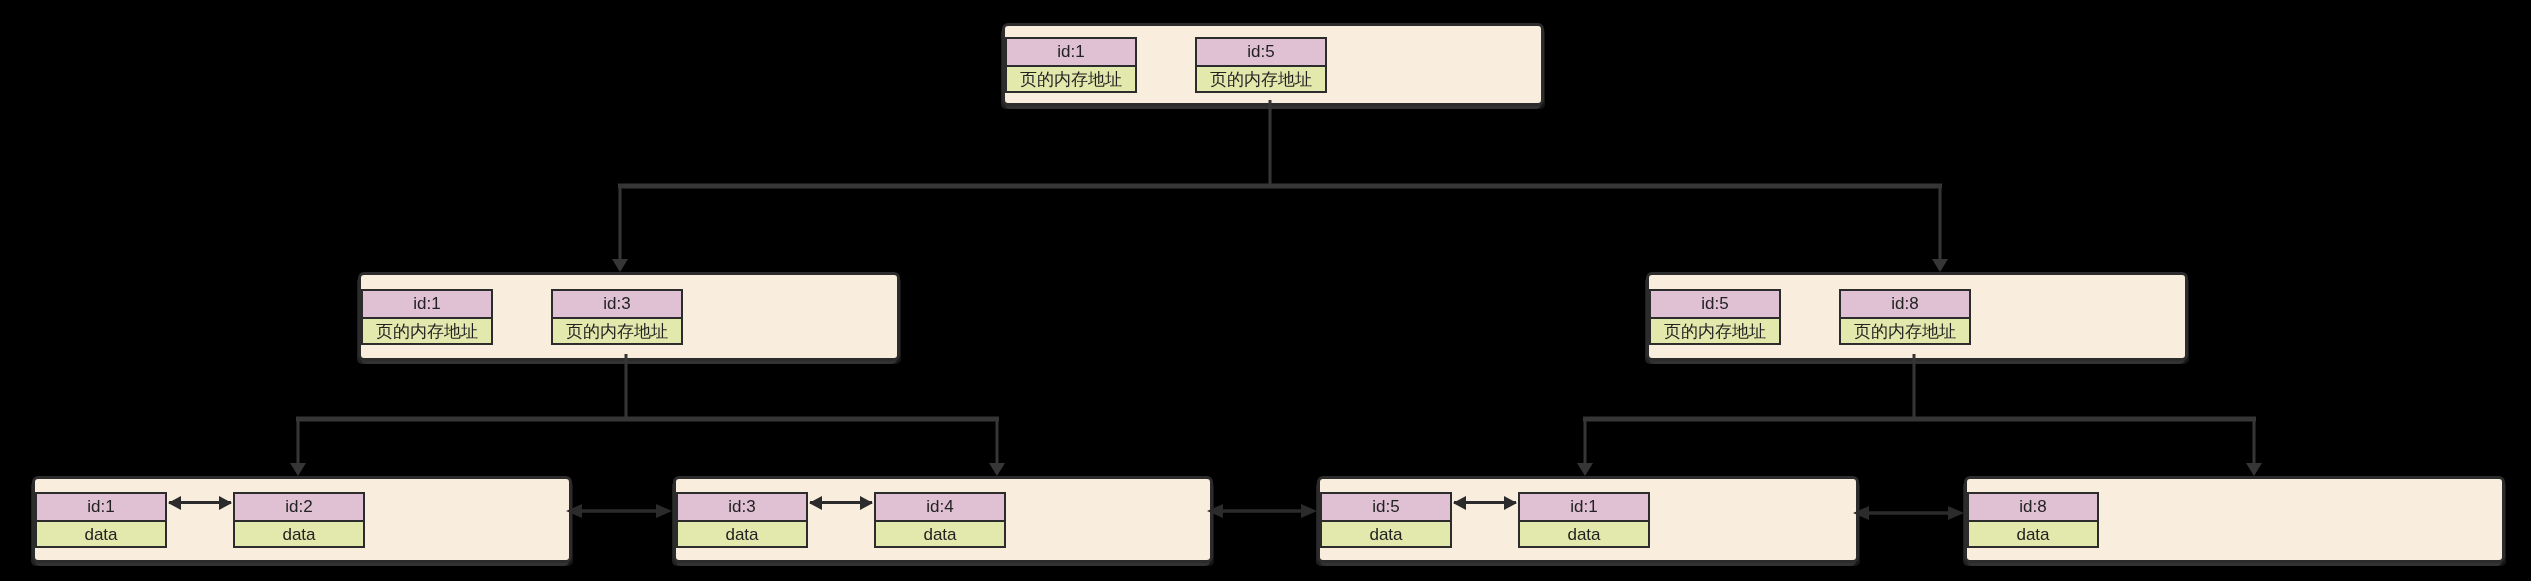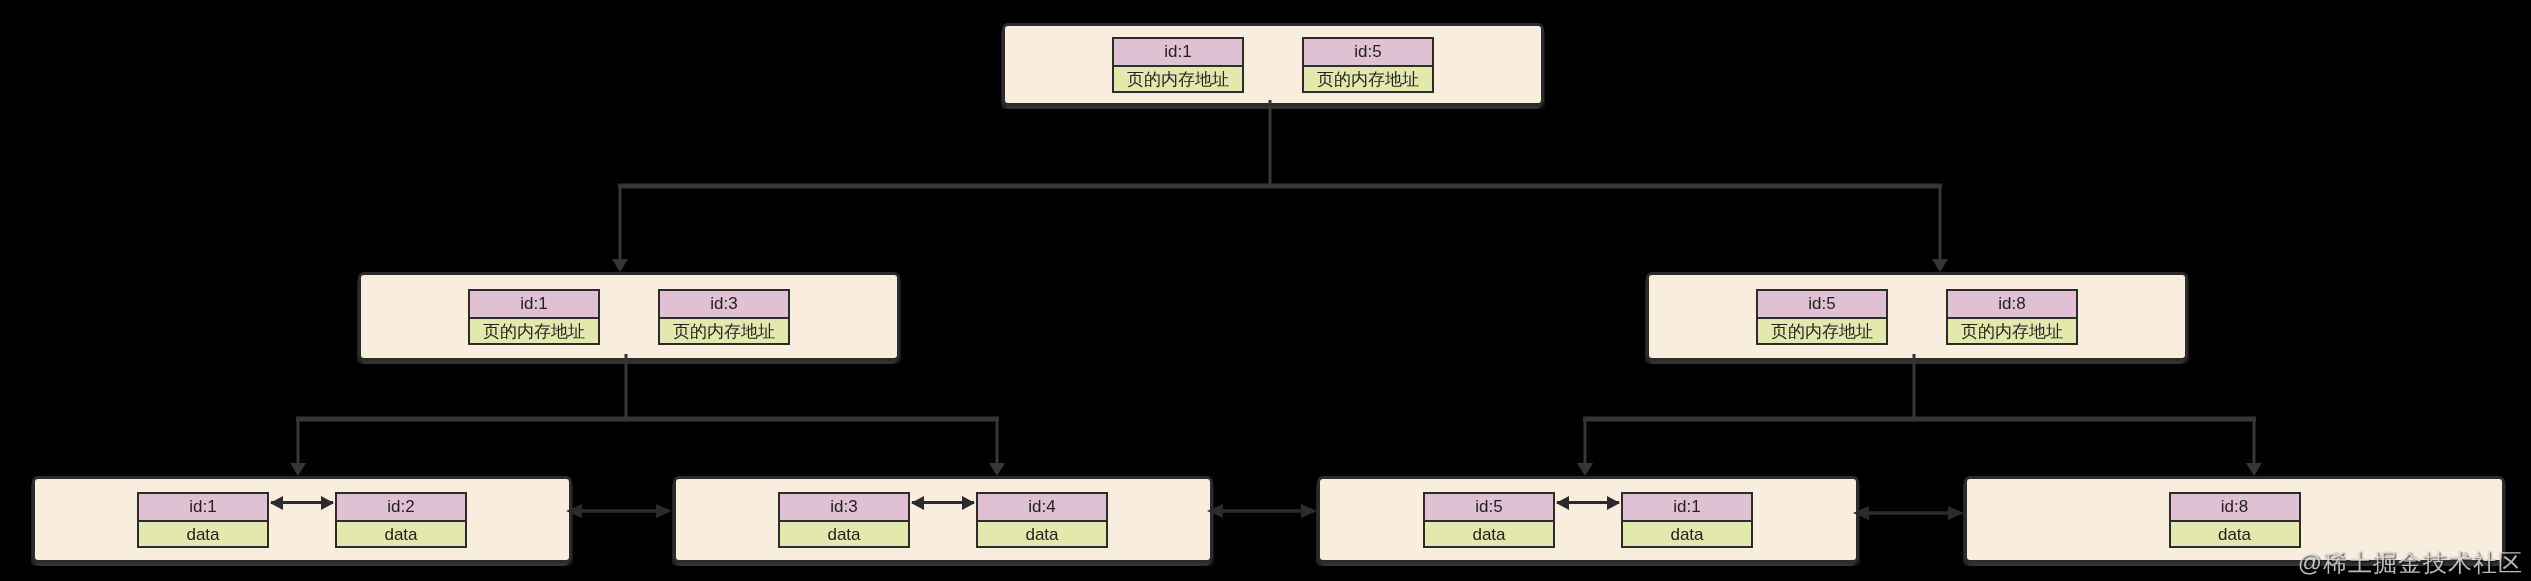--- a/index.html
+++ b/index.html
@@ -24,21 +24,21 @@
   .connectors .rail{stroke-width:5;}
   .connectors .drop{stroke-width:3;}
   .connectors .gaplink{stroke-width:3.5;stroke:var(--arrow);}
   .connectors .gaphead{fill:var(--arrow);}
 
   .node{
     position:absolute;z-index:1;
     background:var(--node-fill);
     border:3px solid var(--border);
     border-radius:6px;
-    display:flex;justify-content:center;align-items:center;
+    display:flex;justify-content:flex-start;align-items:center;
     box-shadow:-2px 4px 0 -1px rgba(150,150,150,0.22), 2px 4px 0 -1px rgba(120,120,120,0.18);
   }
   .node.pair{gap:58px;}
   .node.leaf{gap:2px;}
 
   .cell{
     width:128px;
     border:2px solid var(--border);
     background:var(--val-fill);
   }
@@ -188,14 +188,13 @@
     </div>
   </div>
 
   <div class="node leaf" style="left:1964px;top:476px;width:535px;height:81px;">
     <div class="cell">
       <div class="id">id:8</div>
       <div class="val">data</div>
     </div>
   </div>
 
-  <div class="watermark">@稀土掘金技术社区</div>
 </div>
 
 </body></html>

